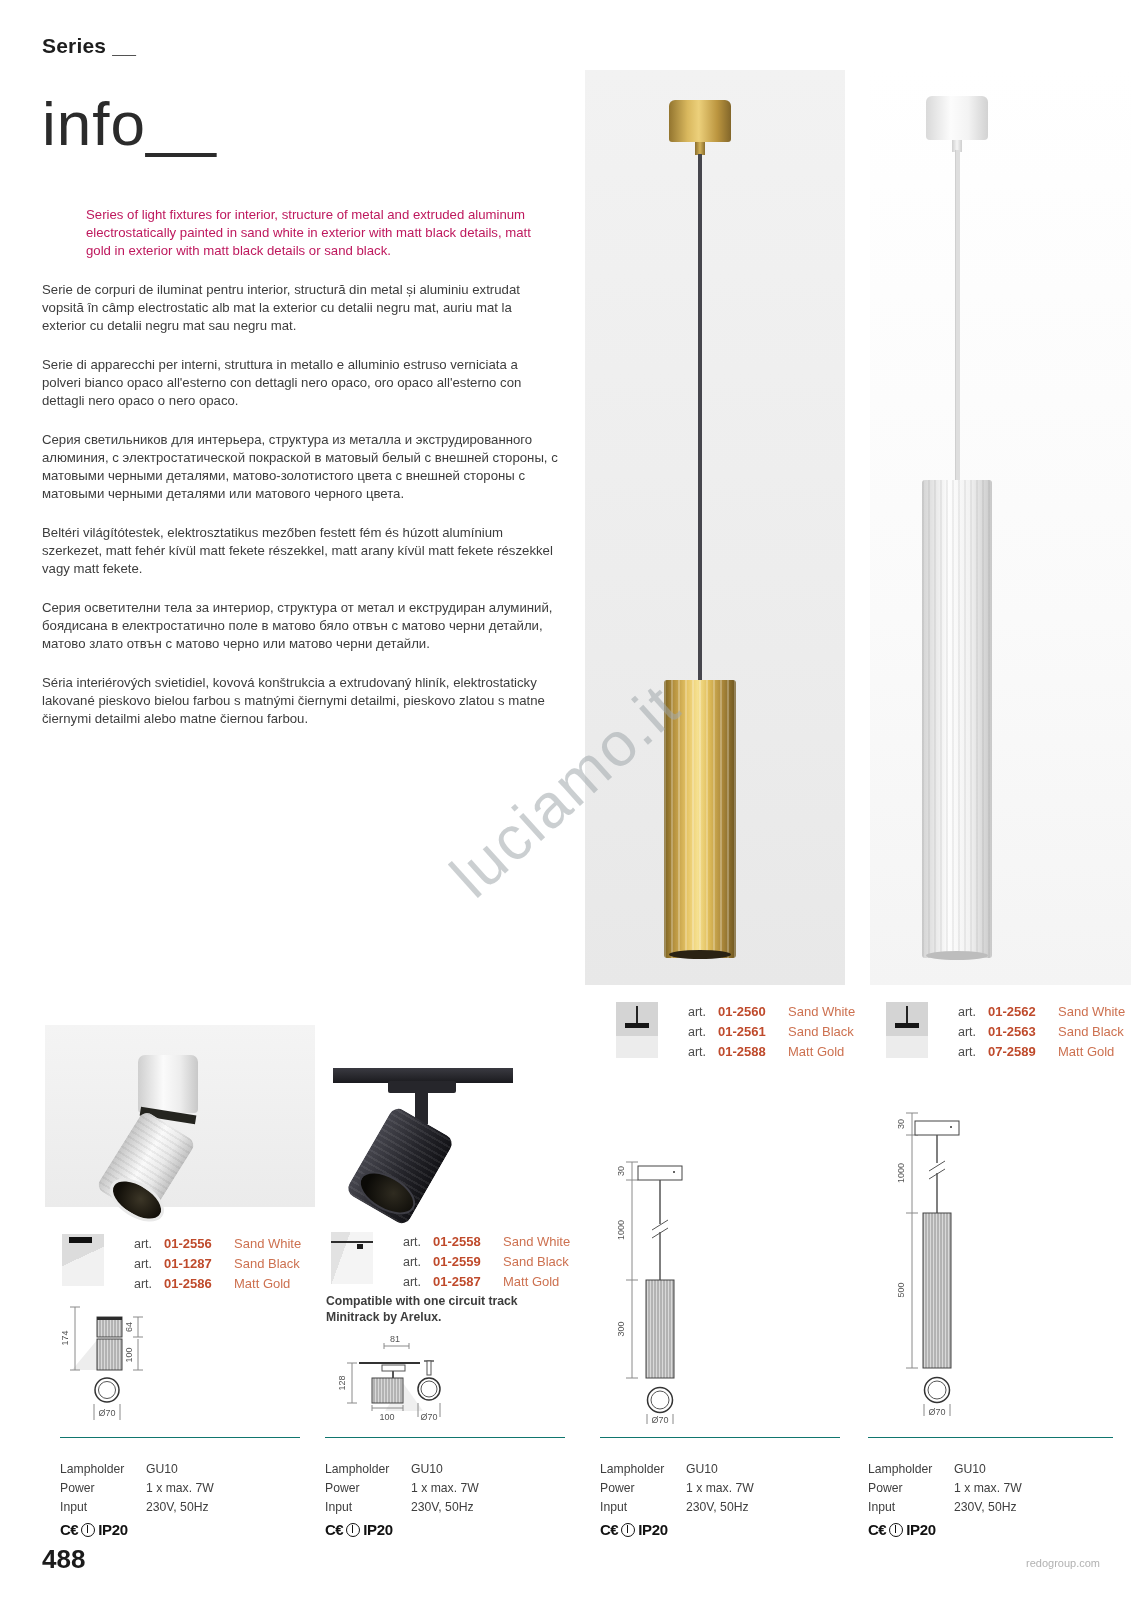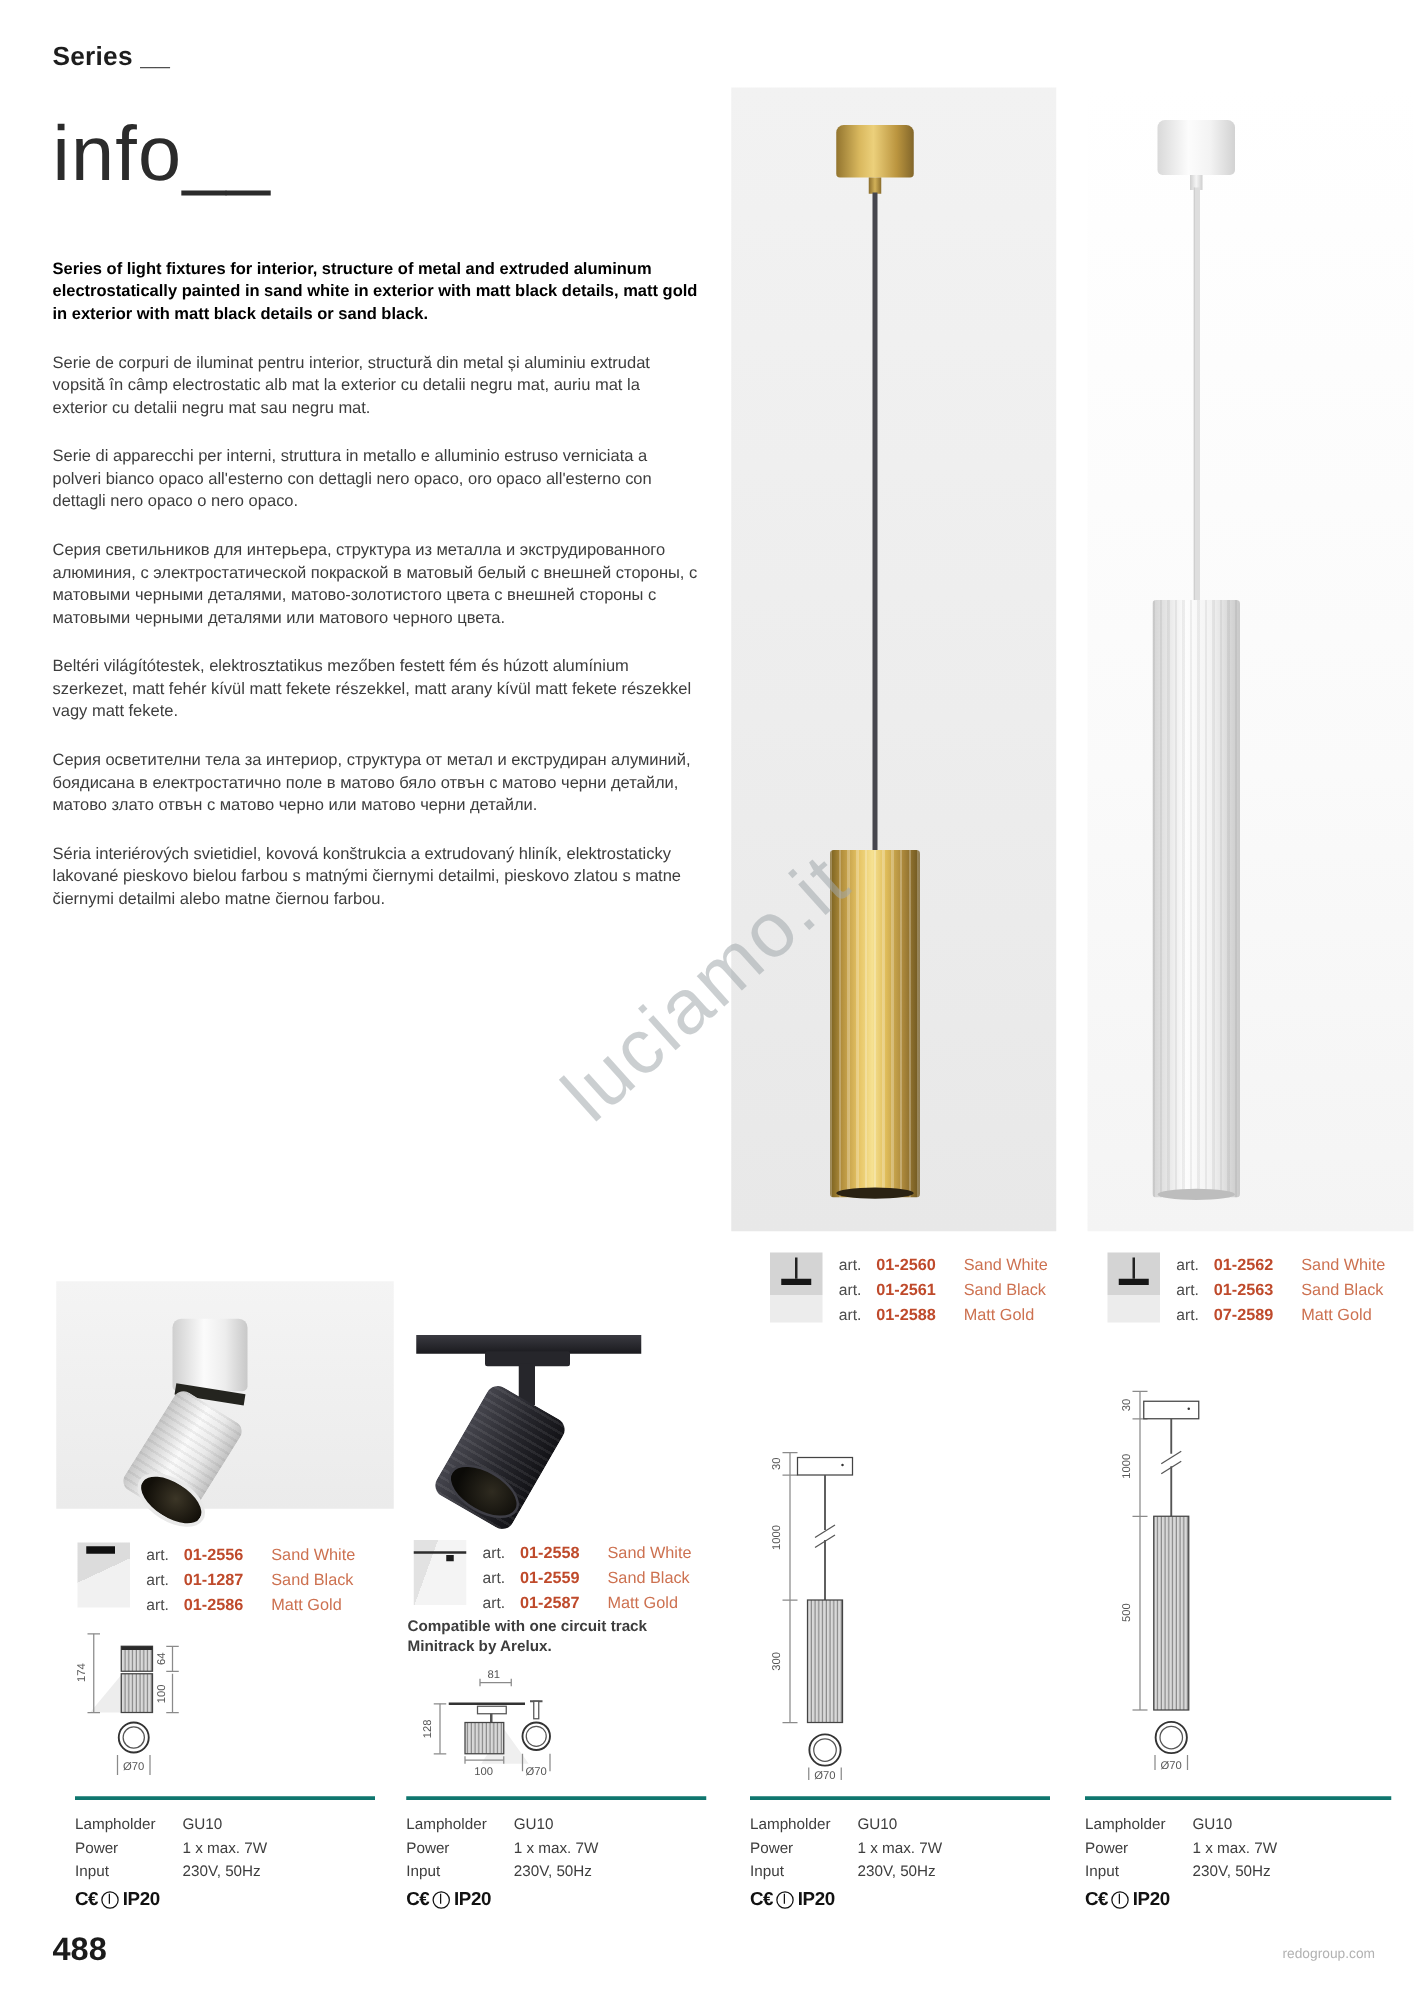--- a/index.html
+++ b/index.html
@@ -7,21 +7,21 @@
         font-family:"Liberation Sans", sans-serif;color:#3a3a3a;}
   .abs{position:absolute;}
 
   
   .brand{left:42px;top:34px;font-size:21px;font-weight:700;color:#1d1d1d;letter-spacing:.2px;}
   .info-title{left:42px;top:88px;font-size:62px;font-weight:200;color:#2b2b2b;letter-spacing:1px;}
 
   
   .desc{left:42px;top:206px;width:516px;font-size:13.2px;line-height:18px;color:#3d3d3d;}
   .desc p{margin:0 0 21px 0;}
-  .desc p.lead{font-weight:700;color:#000000;}
+  .desc p.lead{font-weight:400;color:#be185d;margin-left:44px;}
 
   
   .photo-gold{left:585px;top:70px;width:260px;height:915px;
       background:linear-gradient(180deg,#f2f2f2 0%,#ededed 55%,#e8e8e8 100%);}
   .photo-white{left:870px;top:70px;width:261px;height:915px;
       background:linear-gradient(180deg,#ffffff 0%,#fafafa 60%,#f4f4f4 100%);}
   .canopy-gold{left:84px;top:30px;width:62px;height:42px;border-radius:6px 6px 3px 3px;
       background:linear-gradient(90deg,#93752f,#d9b85e 30%,#ecd07b 48%,#bb953f 78%,#82662a);}
   .stem-gold{left:110px;top:72px;width:10px;height:13px;background:linear-gradient(90deg,#8a6d2c,#d2b158,#8a6d2c);}
   .cable-dark{left:113px;top:84px;width:4px;height:527px;background:#46464d;}
@@ -61,21 +61,21 @@
         repeating-linear-gradient(0deg, rgba(255,255,255,.07) 0 2px, rgba(0,0,0,0) 2px 6px),
         linear-gradient(90deg,#45454d,#26262c 55%,#121216);}
   .spot2-open{left:36px;top:156px;width:58px;height:30px;border-radius:50%;transform:rotate(30deg);
       border:2px solid #3e3e46;background:radial-gradient(circle at 60% 40%,#2f2b20,#0b0a07 72%);}
 
   
   .watermark{left:365px;top:755px;width:400px;text-align:center;transform:rotate(-42deg);
       font-size:62px;font-weight:300;letter-spacing:2px;color:rgba(160,168,171,.55);}
 
   
-  .art-group{display:flex;gap:13px;align-items:flex-start;}
+  .art-group{display:flex;gap:30px;align-items:flex-start;}
   .thumb{width:42px;height:56px;position:relative;flex-shrink:0;}
   .thumb .t-top{position:absolute;left:0;top:0;width:42px;height:34px;background:#d4d4d4;}
   .thumb .t-bot{position:absolute;left:0;top:34px;width:42px;height:22px;background:#ececec;}
   .thumb .p-line{position:absolute;left:20px;top:4px;width:2px;height:17px;background:#222;}
   .thumb .p-bar{position:absolute;left:9px;top:21px;width:24px;height:5px;background:#161616;}
   .thumb.ceiling{background:linear-gradient(155deg,#dcdcdc 0 45%,#f1f1f1 45%);height:52px;}
   .thumb.ceiling .c-bar{position:absolute;left:7px;top:3px;width:23px;height:6px;background:#101010;}
   .thumb.track{background:linear-gradient(110deg,#e2e2e2 0 32%,#f4f4f4 32%);height:52px;}
   .thumb.track .tr-line{position:absolute;left:0;top:9px;width:42px;height:2px;background:#2d2d2d;}
   .thumb.track .tr-box{position:absolute;left:26px;top:12px;width:6px;height:5px;background:#1c1c1c;}
@@ -85,21 +85,21 @@
   .art-row .code{width:70px;font-weight:700;color:#bf4a2b;}
   .art-row .finish{color:#cd7150;}
   .track-note{font-size:12.2px;line-height:16px;color:#3d3d3d;}
 
   
   svg text{font-family:"Liberation Sans",sans-serif;font-size:9px;fill:#555;}
   svg .dim{stroke:#8a8a8a;stroke-width:1;}
   svg .outline{stroke:#444;stroke-width:1;fill:#ffffff;}
 
   
-  .spec{width:240px;border-top:3px solid #0f766e;padding-top:10px;font-size:12.2px;color:#3e3e3e;}
+  .spec{width:240px;border-top:1px solid #0f766e;padding-top:22px;font-size:12.2px;color:#3e3e3e;}
   .spec .row{display:flex;line-height:19px;}
   .spec .lbl{width:86px;}
   .cert{display:flex;align-items:center;gap:2px;margin-top:4px;}
   .cert .ce{font-weight:700;font-size:15px;color:#111;letter-spacing:-.5px;}
   .cert .circ{position:relative;display:inline-block;width:12px;height:12px;border:1.5px solid #111;
       border-radius:50%;margin:0 1px;}
   .cert .circ i{position:absolute;left:4.6px;top:1.5px;width:1.6px;height:8px;background:#111;}
   .cert .ip{font-weight:800;font-size:15px;color:#111;letter-spacing:-.3px;}
 
   

